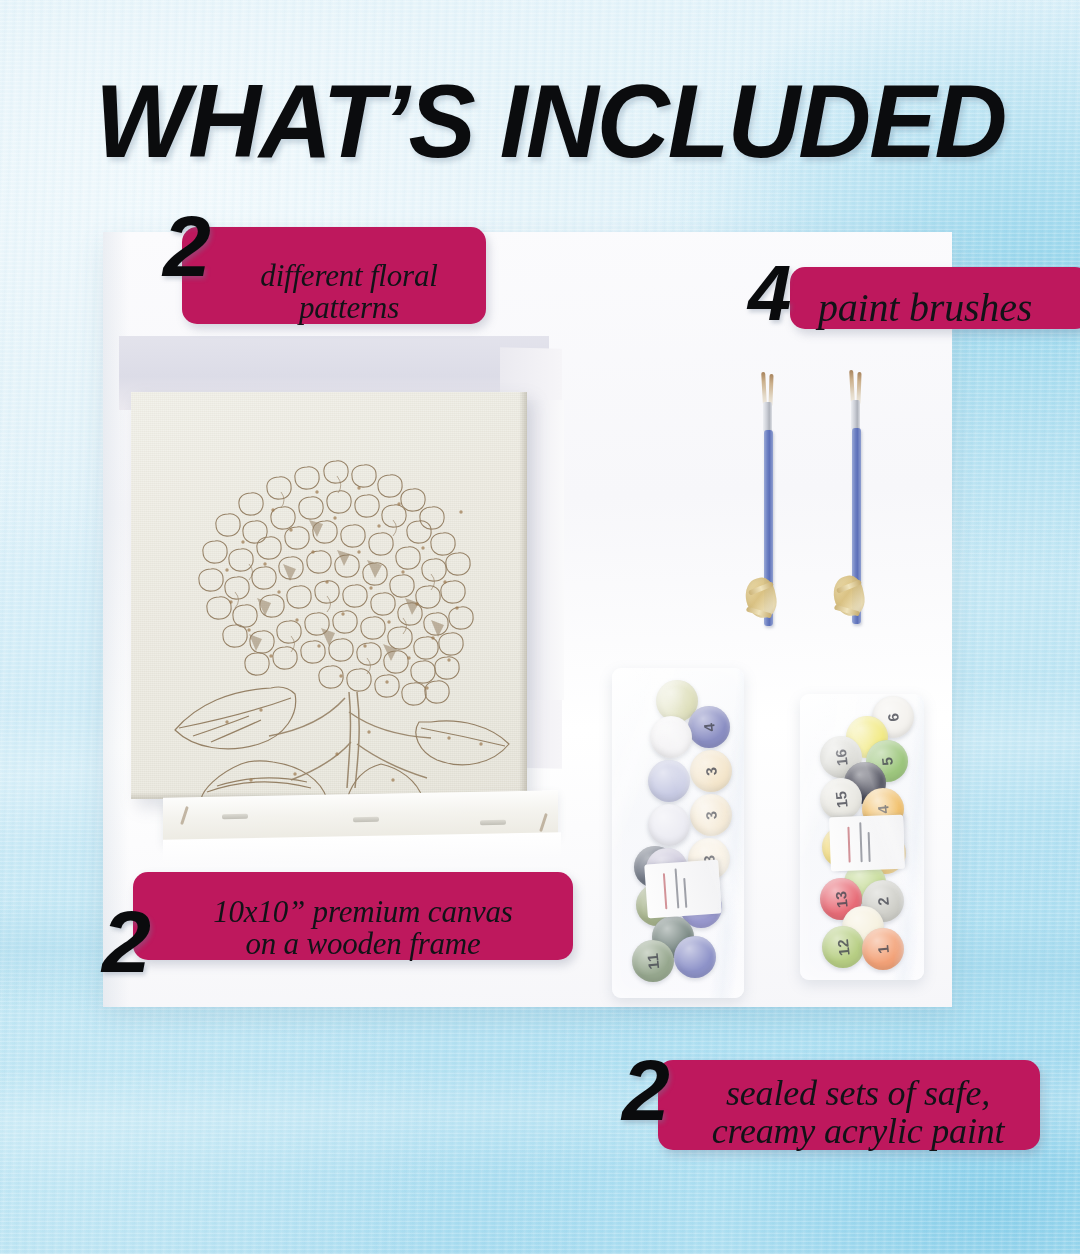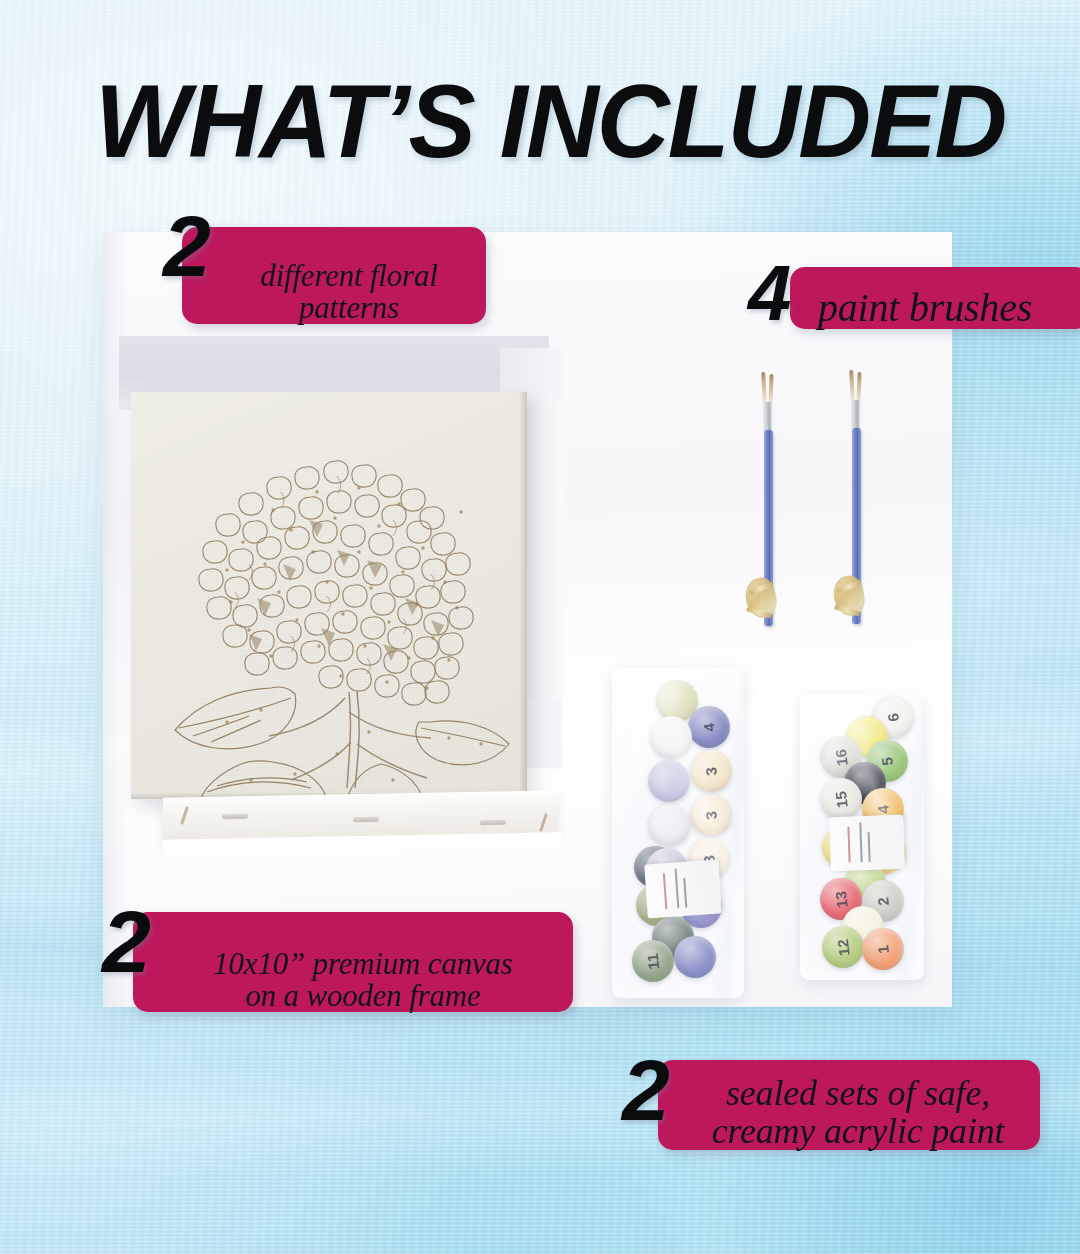--- a/index.html
+++ b/index.html
@@ -555,21 +555,21 @@
     <div class="txt" style="font-size:31px;text-align:center;width:100%;margin-left:-6px;">different floral
 patterns</div>
   </div>
   <div class="bignum" style="left:163px;top:211px;font-size:86px;">2</div>
 
   <div class="callout" style="left:790px;top:267px;width:300px;height:62px;padding-left:28px;box-sizing:border-box;">
     <div class="txt" style="font-size:40px;">paint brushes</div>
   </div>
   <div class="bignum" style="left:748px;top:262px;font-size:78px;">4</div>
 
-  <div class="callout" style="left:133px;top:912px;width:440px;height:100px;padding-left:28px;box-sizing:border-box;">
+  <div class="callout" style="left:133px;top:872px;width:440px;height:88px;padding-left:28px;box-sizing:border-box;">
     <div class="txt" style="font-size:31px;text-align:center;width:100%;margin-left:-4px;">10x10” premium canvas
 on a wooden frame</div>
   </div>
   <div class="bignum" style="left:102px;top:906px;font-size:88px;">2</div>
 
   <div class="callout" style="left:658px;top:1060px;width:382px;height:90px;padding-left:22px;box-sizing:border-box;">
     <div class="txt" style="font-size:36px;text-align:center;width:100%;margin-left:-2px;">sealed sets of safe,
 creamy acrylic paint</div>
   </div>
   <div class="bignum" style="left:622px;top:1055px;font-size:86px;">2</div>

